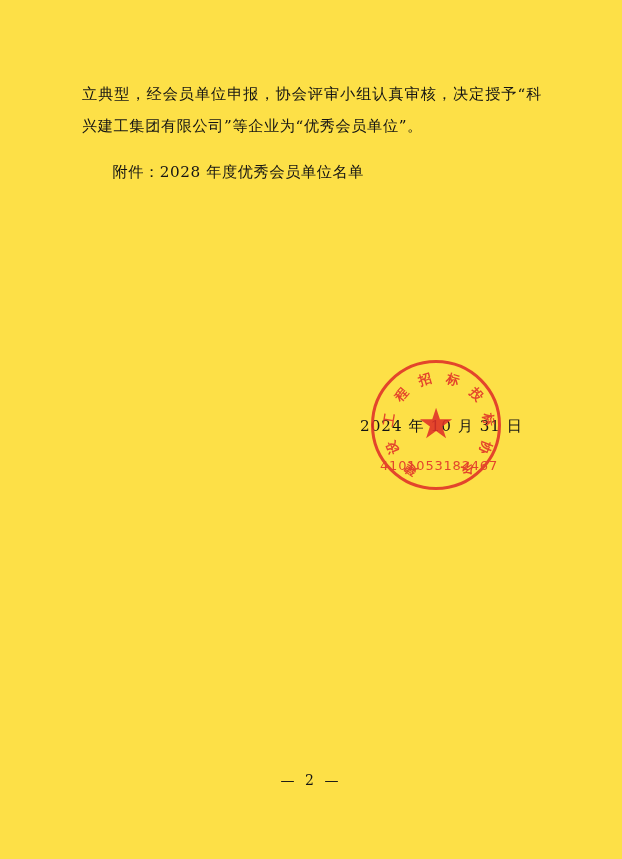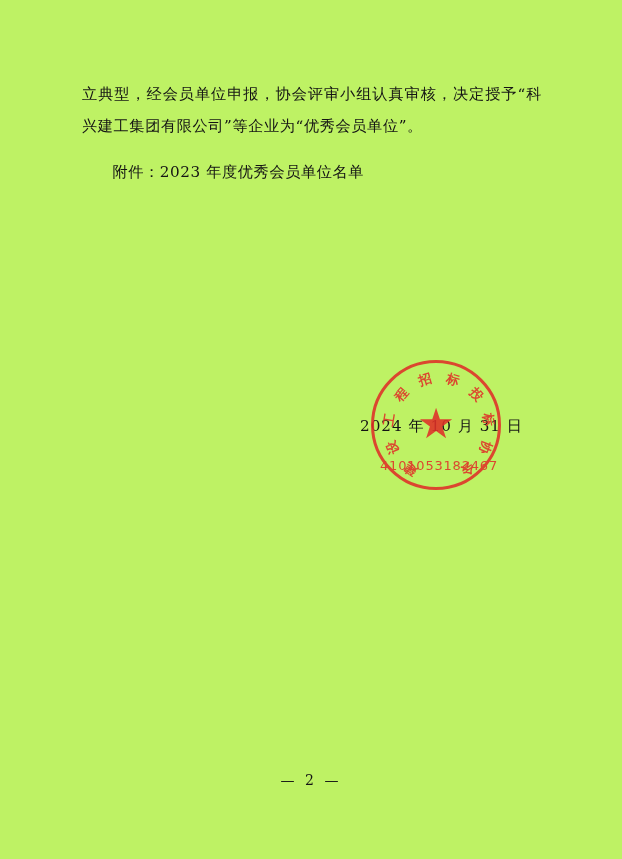--- a/index.html
+++ b/index.html
@@ -13,21 +13,21 @@
     position: relative;
     font-family: "DejaVu Serif", "Liberation Serif", serif;
     color: #1a1a1a;
     overflow: hidden;
   }
   .page {
     position: absolute;
     left: 0; top: 0;
     width: 622px;
     height: 859px;
-    background: #bef264;
+    background: #fde047;
   }
   .body-text {
     position: absolute;
     left: 82px;
     top: 78px;
     width: 460px;
   }
   .para {
     font-size: 15.2px;
     line-height: 32px;
@@ -125,21 +125,21 @@
     color: #141414;
   }
 </style>
 </head>
 <body>
 
 <div class="page">
 
   <div class="body-text">
     <p class="para">立典型，经会员单位申报，协会评审小组认真审核，决定授予“科兴建工集团有限公司”等企业为“优秀会员单位”。</p>
-    <p class="para attach">附件：2023 年度优秀会员单位名单</p>
+    <p class="para attach">附件：2028 年度优秀会员单位名单</p>
   </div>
 
   <div class="date-line">2024 年 10 月 31 日</div>
 
   <div class="seal-area">
     <div class="seal">
       <div class="seal-inner">
         <div class="seal-arc-text" id="seal-arc">
             <span style="transform: rotate(-145deg) translate(0px, -50px) rotate(0deg) translate(-50%, -50%);">建</span>
             <span style="transform: rotate(-112.778deg) translate(0px, -50px) rotate(0deg) translate(-50%, -50%);">设</span>

